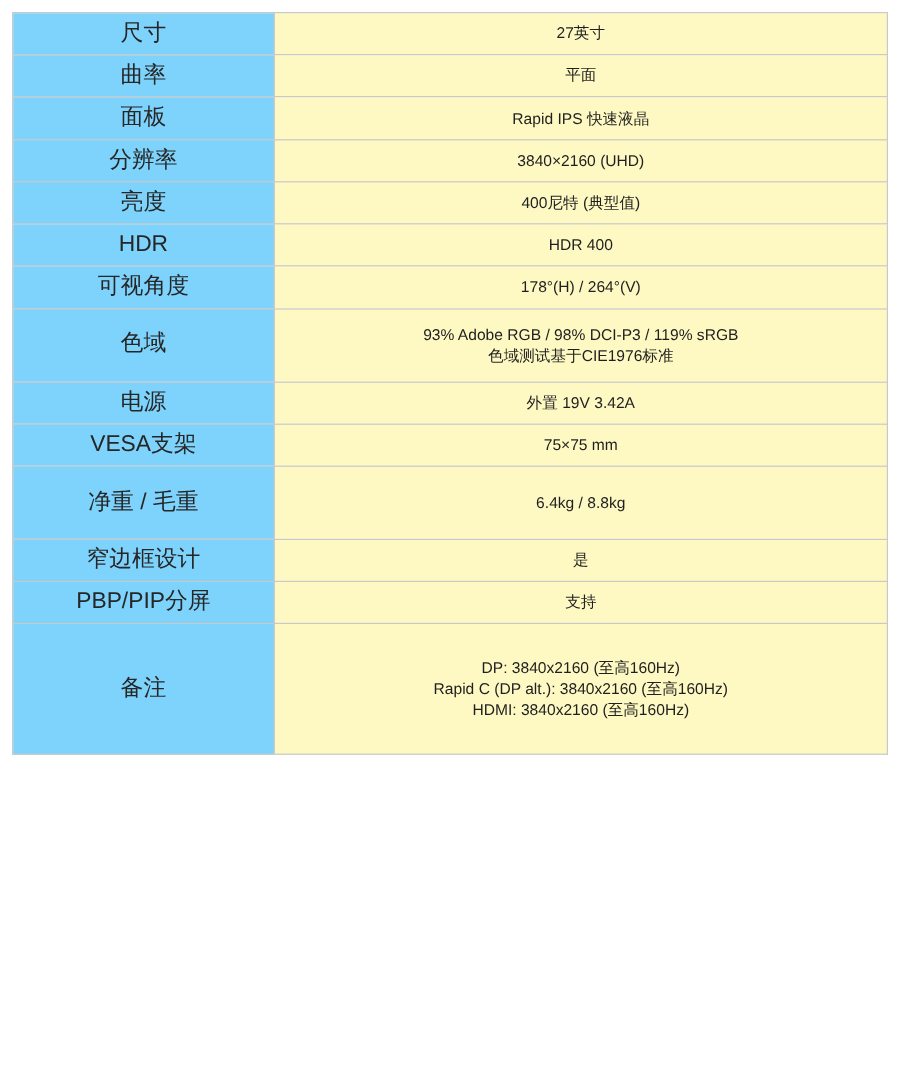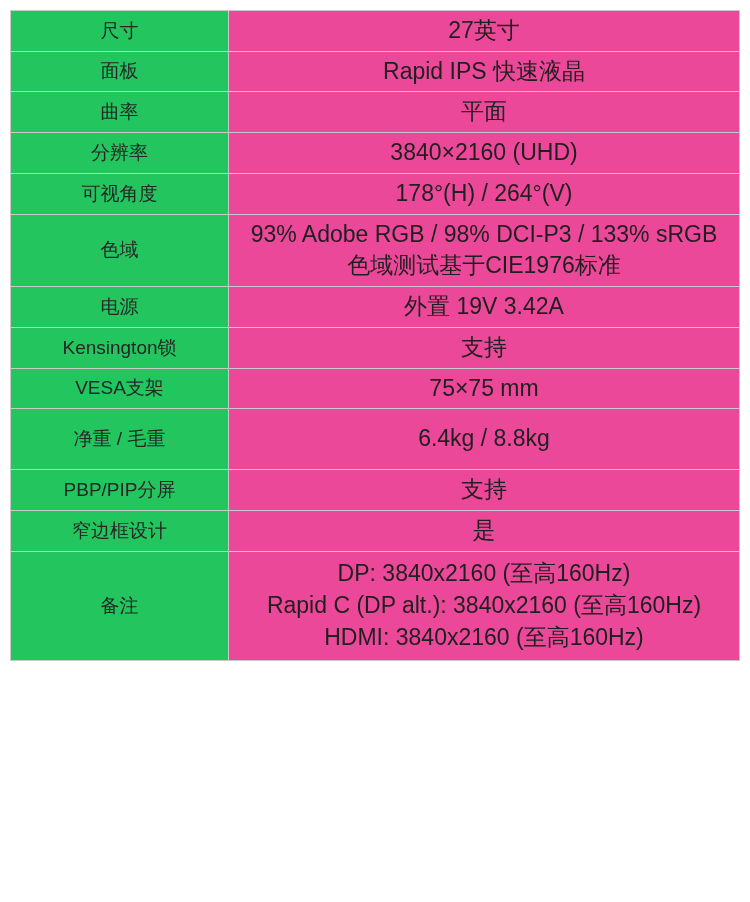--- a/index.html
+++ b/index.html
@@ -22,27 +22,27 @@
   }
   .spec-table td {
     border: 1px solid #c9c9c9;
     text-align: center;
     vertical-align: middle;
     padding: 4px 6px;
     line-height: 1.38;
   }
   .spec-table td.label {
     width: 205px;
-    background: #22c55e;
+    background: #7dd3fc;
     font-size: 19px;
     color: #262626;
   }
   .spec-table td.value {
-    background: #ec4899;
-    font-size: 23px;
+    background: #fef9c3;
+    font-size: 13px;
     color: #1f1f1f;
   }
   .spec-table tr.tall td {
     height: 52px;
   }
   .spec-table tr.xxtall td {
     height: 100px;
   }
   .multi-line {
     display: block;
@@ -58,105 +58,113 @@
   <tbody>
       <tr>
         <td class="label">尺寸</td>
         <td class="value">
           <span class="multi-line">
             <span>27英寸</span>
           </span>
         </td>
       </tr>
       <tr>
+        <td class="label">曲率</td>
+        <td class="value">
+          <span class="multi-line">
+            <span>平面</span>
+          </span>
+        </td>
+      </tr>
+      <tr>
         <td class="label">面板</td>
         <td class="value">
           <span class="multi-line">
             <span>Rapid IPS 快速液晶</span>
           </span>
         </td>
       </tr>
       <tr>
-        <td class="label">曲率</td>
+        <td class="label">分辨率</td>
         <td class="value">
           <span class="multi-line">
-            <span>平面</span>
+            <span>3840×2160 (UHD)</span>
           </span>
         </td>
       </tr>
       <tr>
-        <td class="label">分辨率</td>
+        <td class="label">亮度</td>
         <td class="value">
           <span class="multi-line">
-            <span>3840×2160 (UHD)</span>
+            <span>400尼特 (典型值)</span>
+          </span>
+        </td>
+      </tr>
+      <tr>
+        <td class="label">HDR</td>
+        <td class="value">
+          <span class="multi-line">
+            <span>HDR 400</span>
           </span>
         </td>
       </tr>
       <tr>
         <td class="label">可视角度</td>
         <td class="value">
           <span class="multi-line">
             <span>178°(H) / 264°(V)</span>
           </span>
         </td>
       </tr>
       <tr class="tall">
         <td class="label">色域</td>
         <td class="value">
           <span class="multi-line">
-            <span>93% Adobe RGB / 98% DCI-P3 / 133% sRGB</span>
+            <span>93% Adobe RGB / 98% DCI-P3 / 119% sRGB</span>
             <span>色域测试基于CIE1976标准</span>
           </span>
         </td>
       </tr>
       <tr>
         <td class="label">电源</td>
         <td class="value">
           <span class="multi-line">
             <span>外置 19V 3.42A</span>
-          </span>
-        </td>
-      </tr>
-      <tr>
-        <td class="label">Kensington锁</td>
-        <td class="value">
-          <span class="multi-line">
-            <span>支持</span>
           </span>
         </td>
       </tr>
       <tr>
         <td class="label">VESA支架</td>
         <td class="value">
           <span class="multi-line">
             <span>75×75 mm</span>
           </span>
         </td>
       </tr>
       <tr class="tall">
         <td class="label">净重 / 毛重</td>
         <td class="value">
           <span class="multi-line">
             <span>6.4kg / 8.8kg</span>
           </span>
         </td>
       </tr>
       <tr>
+        <td class="label">窄边框设计</td>
+        <td class="value">
+          <span class="multi-line">
+            <span>是</span>
+          </span>
+        </td>
+      </tr>
+      <tr>
         <td class="label">PBP/PIP分屏</td>
         <td class="value">
           <span class="multi-line">
             <span>支持</span>
-          </span>
-        </td>
-      </tr>
-      <tr>
-        <td class="label">窄边框设计</td>
-        <td class="value">
-          <span class="multi-line">
-            <span>是</span>
           </span>
         </td>
       </tr>
       <tr class="xxtall">
         <td class="label">备注</td>
         <td class="value">
           <span class="multi-line">
             <span>DP: 3840x2160 (至高160Hz)</span>
             <span>Rapid C (DP alt.): 3840x2160 (至高160Hz)</span>
             <span>HDMI: 3840x2160 (至高160Hz)</span>

